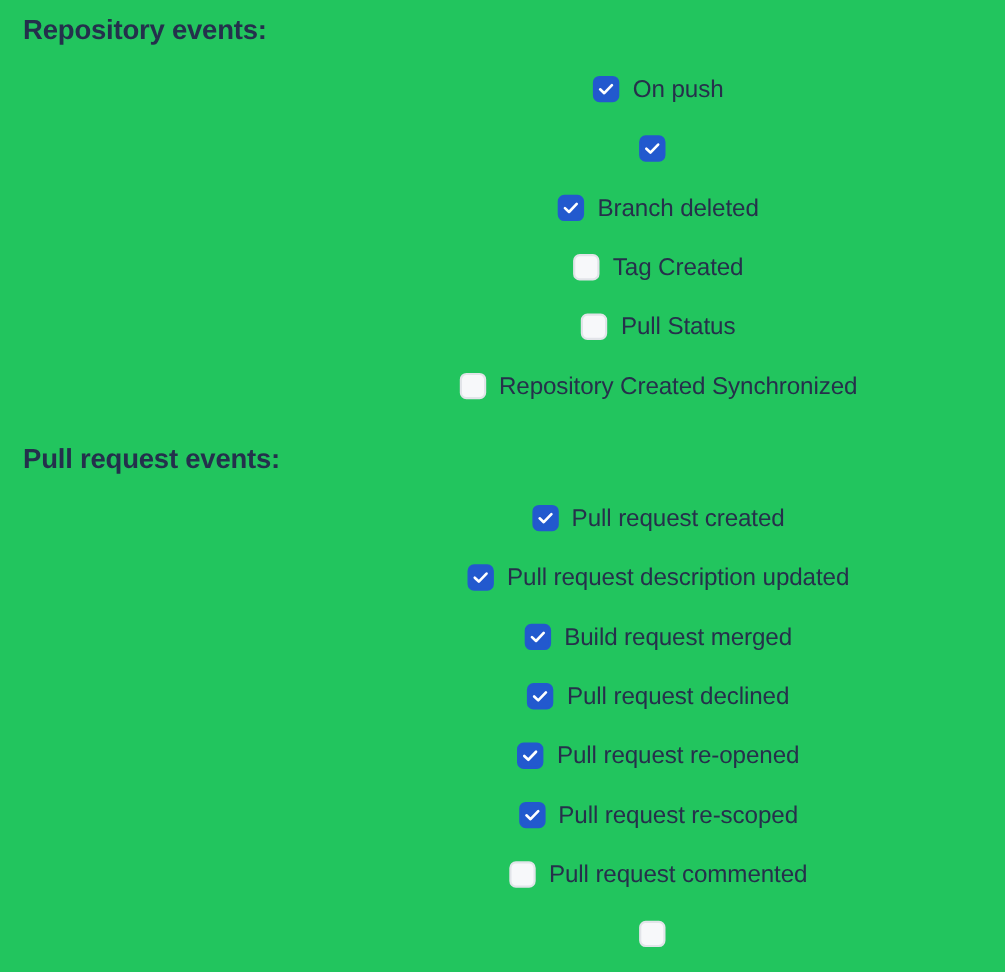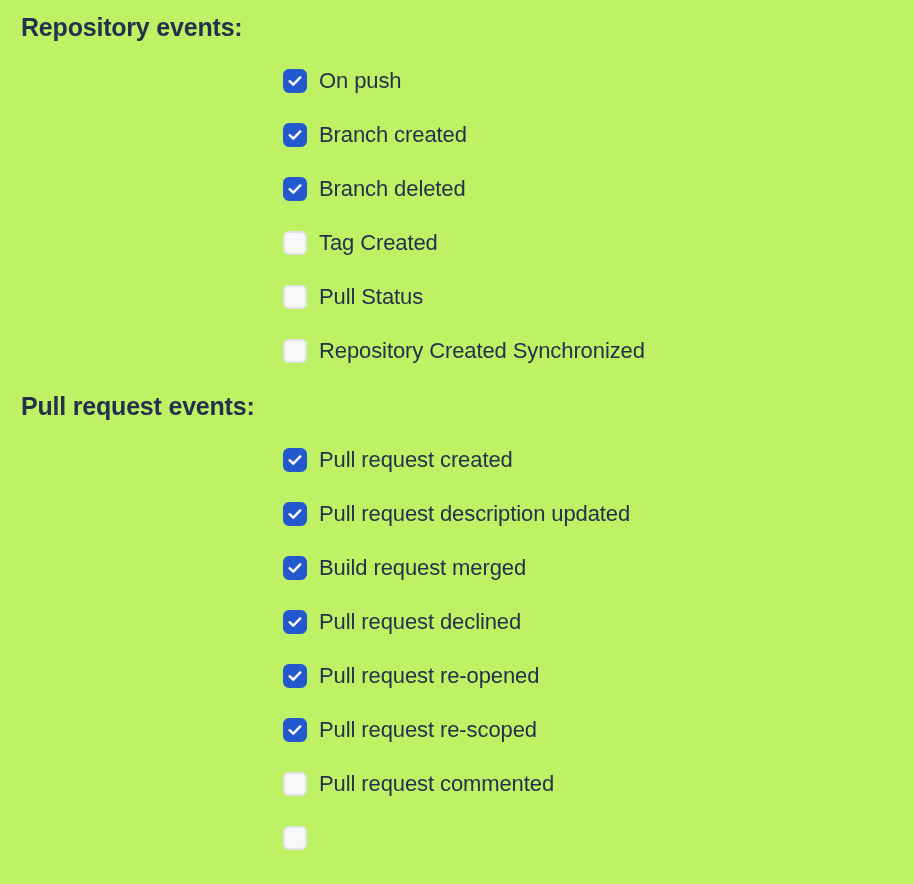--- a/index.html
+++ b/index.html
@@ -12,30 +12,30 @@
     height: 884px;
     font-family: "Liberation Sans", sans-serif;
     -webkit-font-smoothing: antialiased;
     overflow: hidden;
   }
 
   .page {
     position: relative;
     width: 914px;
     height: 884px;
-    background: #bef264;
+    background: #22c55e;
   }
 
   .section {
     position: absolute;
     left: 0;
     width: 914px;
   }
   .section-repository { top: 0px; }
-  .section-pullrequest { top: 379px; }
+  .section-pullrequest { top: 390px; }
 
   .section-heading {
     margin: 0;
     padding: 0 0 0 21px;
     font-size: 25px;
     line-height: 30px;
     font-weight: 700;
     letter-spacing: -0.2px;
     color: #24304c;
     height: 54px;
@@ -48,20 +48,21 @@
     padding: 0;
     list-style: none;
   }
 
   .option-row {
     display: flex;
     align-items: center;
     height: 54px;
     padding-left: 283px;
     box-sizing: border-box;
+    justify-content: center;
   }
 
   .checkbox {
     position: relative;
     flex: 0 0 auto;
     width: 24px;
     height: 24px;
     border-radius: 6px;
     box-sizing: border-box;
     margin-right: 12px;
@@ -109,21 +110,20 @@
             </svg>
           </span>
           <span class="option-label">On push</span>
         </li>
         <li class="option-row">
           <span class="checkbox checked">
             <svg class="tick" viewBox="0 0 20 20">
               <path d="M4.6 10.2 L8.3 13.7 L15.3 6.4" fill="none" stroke="#ffffff" stroke-width="2.4" stroke-linecap="round" stroke-linejoin="round"></path>
             </svg>
           </span>
-          <span class="option-label">Branch created</span>
         </li>
         <li class="option-row">
           <span class="checkbox checked">
             <svg class="tick" viewBox="0 0 20 20">
               <path d="M4.6 10.2 L8.3 13.7 L15.3 6.4" fill="none" stroke="#ffffff" stroke-width="2.4" stroke-linecap="round" stroke-linejoin="round"></path>
             </svg>
           </span>
           <span class="option-label">Branch deleted</span>
         </li>
         <li class="option-row">

